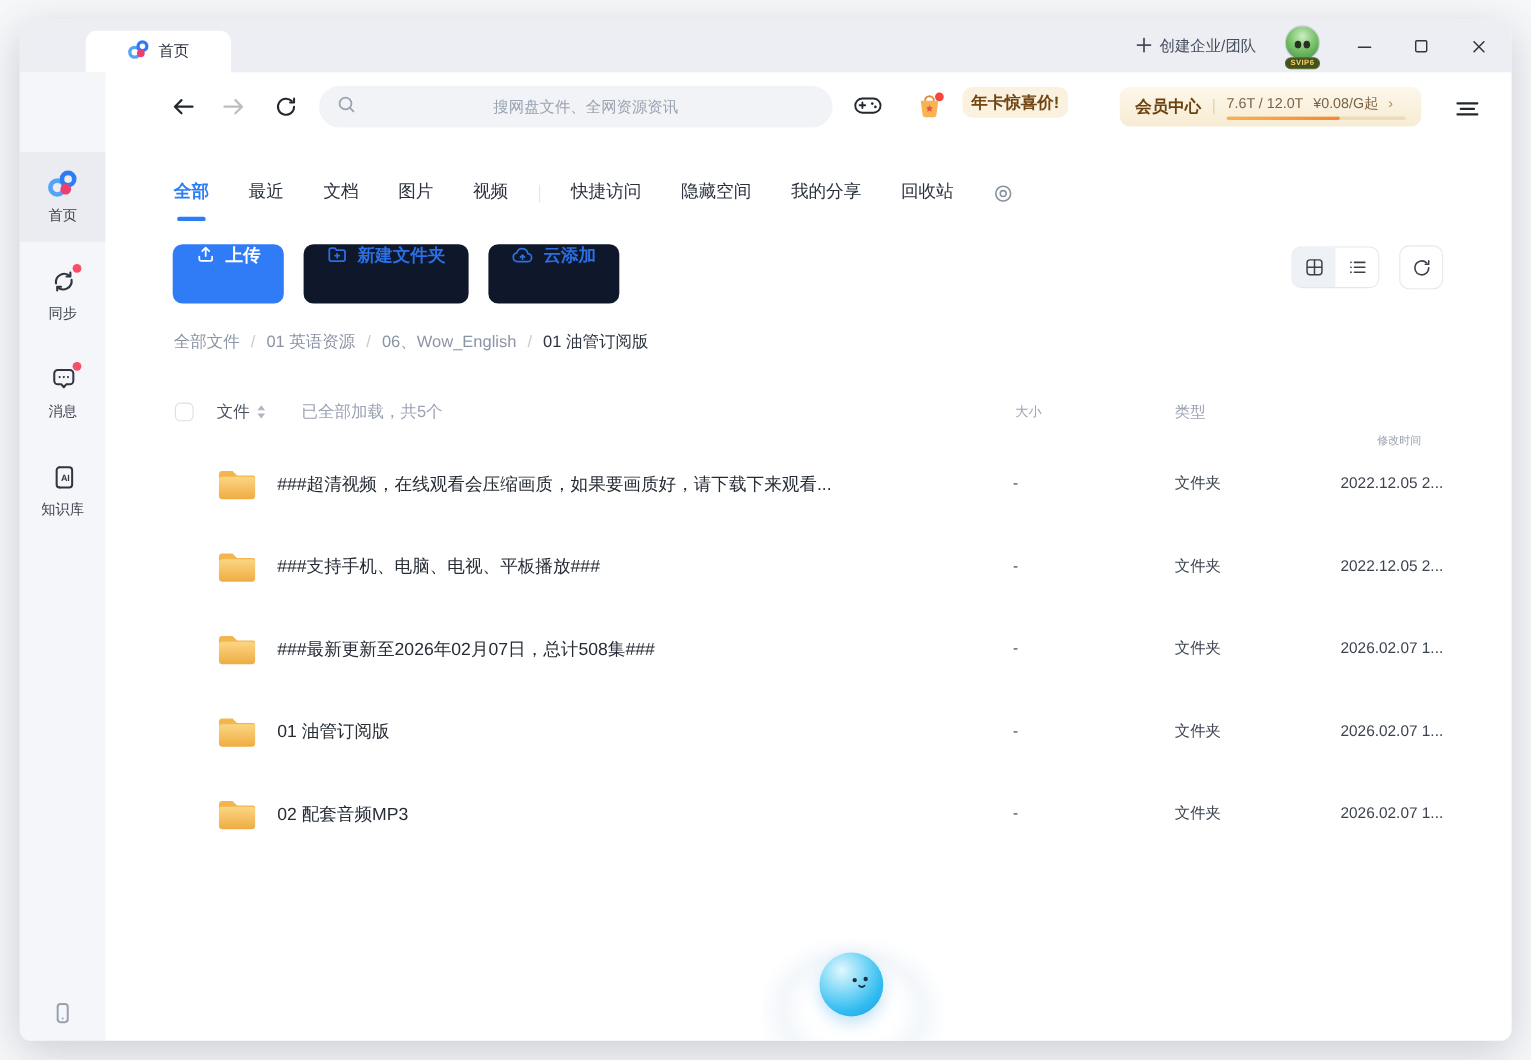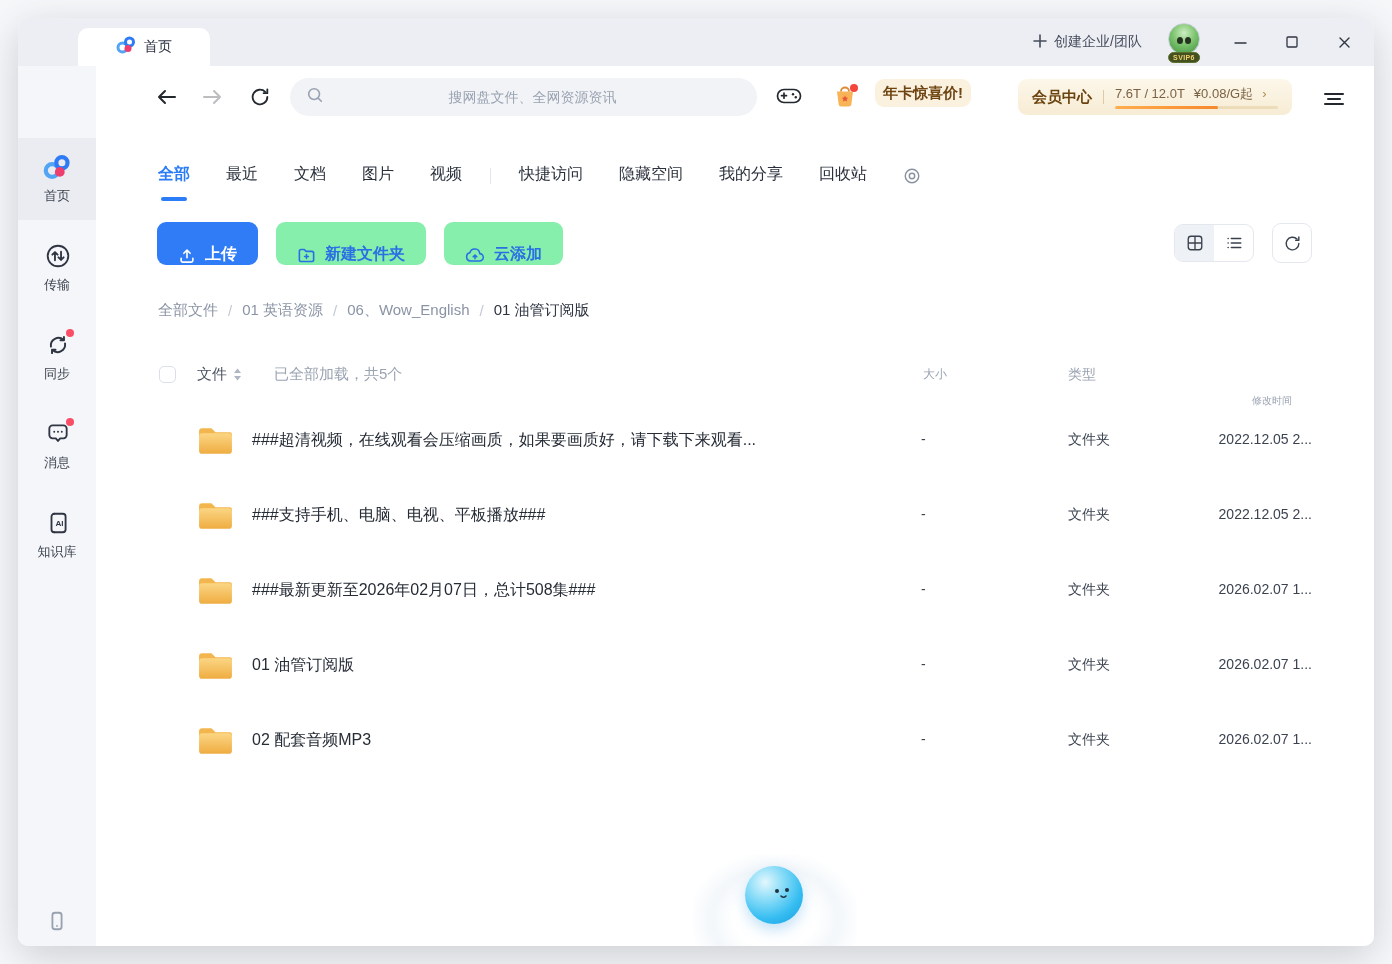--- a/index.html
+++ b/index.html
@@ -70,24 +70,24 @@
   
   .tabs { position:absolute; left:62px; top:98px; display:flex; align-items:center; gap:36px; }
   .tab-item { font-size:16px; color:#2b313c; cursor:pointer; position:relative; padding-bottom:2px; }
   .tab-item.active { color:#2b7cf7; font-weight:bold; }
   .tab-item.active::after { content:""; position:absolute; left:50%; transform:translateX(-50%); bottom:-14px;
                             width:26px; height:4px; border-radius:2px; background:#2b7cf7; }
   .tabs-divider { width:1px; height:16px; background:#e2e6ec; margin:0 -8px; }
 
   
   .actions { position:absolute; left:61px; top:156px; display:flex; gap:18px; }
-  .btn { height:43px; border-radius:9px; display:flex; align-items:flex-end; gap:9px; padding:0 21px;
+  .btn { height:54px; border-radius:9px; display:flex; align-items:flex-start; gap:9px; padding:0 21px;
          font-size:16px; font-weight:bold; cursor:pointer; white-space:nowrap; }
   .btn.primary { background:#2f7cf6; color:#fff; }
-  .btn.soft { background:#86efac; color:#2a6fe4; }
+  .btn.soft { background:#0f172a; color:#2a6fe4; }
   .view-seg { position:absolute; left:1078px; top:158px; width:80px; height:38px; border:1px solid #e4e8ee;
               border-radius:9px; display:flex; overflow:hidden; background:#fff; }
   .seg-btn { flex:1; display:flex; align-items:center; justify-content:center; cursor:pointer; }
   .seg-btn.selected { background:#eef1f5; }
   .refresh-btn { position:absolute; left:1176px; top:157px; width:40px; height:40px; border:1px solid #e4e8ee;
                  border-radius:9px; display:flex; align-items:center; justify-content:center; cursor:pointer; background:#fff; }
 
   
   .breadcrumb { position:absolute; left:62px; top:235px; display:flex; align-items:center; gap:10px; font-size:15px; }
   .crumb { color:#8b94a5; cursor:pointer; }
@@ -180,30 +180,20 @@
             <span class="side-icon">
               <svg width="34" height="30" viewBox="0 0 40 36">
                 <circle cx="13" cy="23" r="9" fill="none" stroke="#53a4f5" stroke-width="6"></circle>
                 <circle cx="27" cy="12" r="8" fill="none" stroke="#2f7bf6" stroke-width="6"></circle>
                 <circle cx="24" cy="25" r="7" fill="#ee3e6d"></circle>
               </svg>
             </span>
             <span class="side-label">首页</span>
           </div>
 
-          <div class="side-item">
-            <span class="side-icon">
-              <svg width="26" height="26" viewBox="0 0 24 24" fill="none" stroke="#2f3542" stroke-width="1.7" stroke-linecap="round" stroke-linejoin="round">
-                <circle cx="12" cy="12" r="9.5"></circle>
-                <path d="M9.2 16V8.4M9.2 8.4L6.8 10.8M9.2 8.4l2.4 2.4"></path>
-                <path d="M14.8 8v7.6m0 0l-2.4-2.4m2.4 2.4l2.4-2.4"></path>
-              </svg>
-            </span>
-            <span class="side-label">传输</span>
-          </div>
 
           <div class="side-item">
             <span class="side-icon">
               <svg width="26" height="26" viewBox="0 0 24 24" fill="none" stroke="#2f3542" stroke-width="1.8" stroke-linecap="round" stroke-linejoin="round">
                 <path d="M5.5 13.5a7 7 0 0 1 11.6-6.2"></path>
                 <path d="M17.5 4.5v3.2h-3.2"></path>
                 <path d="M18.5 10.5a7 7 0 0 1-11.6 6.2"></path>
                 <path d="M6.5 19.5v-3.2h3.2"></path>
               </svg>
               <span class="reddot"></span>

